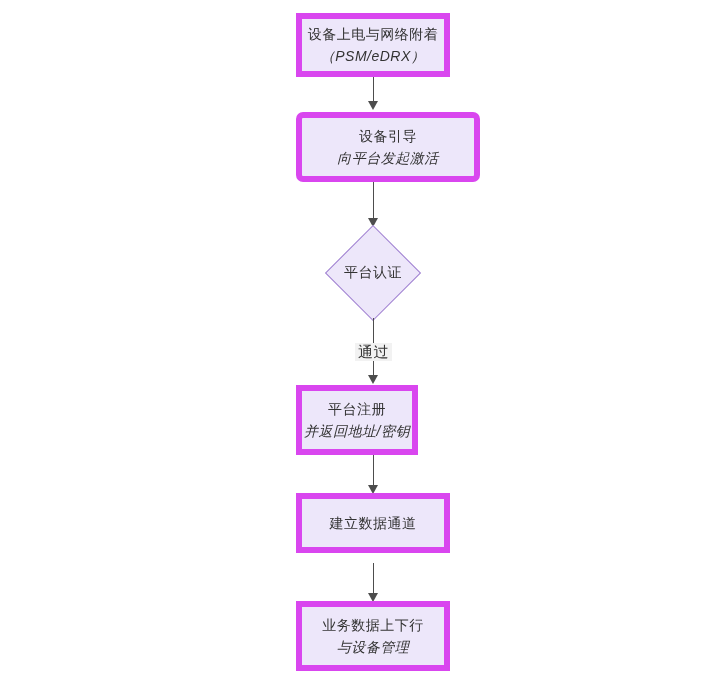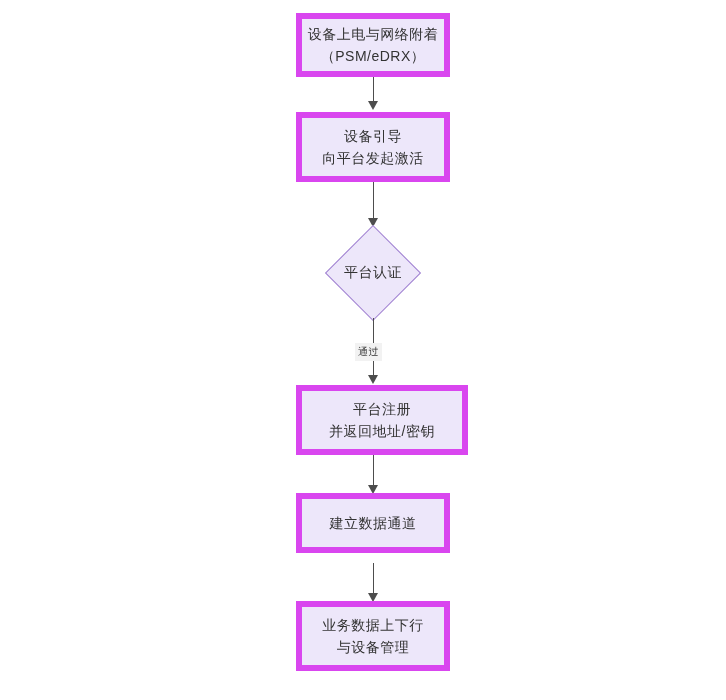--- a/index.html
+++ b/index.html
@@ -27,20 +27,21 @@
     align-items: center;
     justify-content: center;
     color: #333333;
     font-size: 14px;
     line-height: 22px;
     letter-spacing: 0.5px;
     white-space: nowrap;
   }
   .node .line2 {
     display: block;
+    font-style: italic;
   }
   .diamond-wrap {
     position: absolute;
     display: flex;
     align-items: center;
     justify-content: center;
   }
   .diamond-shape {
     position: absolute;
     left: 50%;
@@ -72,58 +73,58 @@
     width: 0;
     height: 0;
     border-left: 5px solid transparent;
     border-right: 5px solid transparent;
     border-top: 9px solid #4d4d4d;
   }
   .edge-label {
     position: absolute;
     background: #f2f2f2;
     color: #333333;
-    font-size: 10px;
+    font-size: 15px;
     letter-spacing: 0.5px;
     padding: 1px 3px;
     white-space: nowrap;
     line-height: 16px;
   }
 </style>
 </head>
 <body>
 
 <div id="canvas">
 
   <div class="node" style="left:296px; top:13px; width:154px; height:64px;">
     <span>设备上电与网络附着</span>
     <span class="line2">（PSM/eDRX）</span>
   </div>
 
   <div class="connector" style="left:373px; top:77px; height:26px;"></div>
   <div class="arrowhead" style="left:368px; top:101px;"></div>
 
-  <div class="node" style="left:296px; top:112px; width:154px; height:70px;">
+  <div class="node" style="left:296px; top:112px; width:184px; height:70px;border-radius:7px;">
     <span>设备引导</span>
     <span class="line2">向平台发起激活</span>
   </div>
 
   <div class="connector" style="left:373px; top:182px; height:38px;"></div>
   <div class="arrowhead" style="left:368px; top:218px;"></div>
 
   <div class="diamond-wrap" style="left:325px; top:227px; width:96px; height:92px;">
     <div class="diamond-shape"></div>
     <span class="diamond-label">平台认证</span>
   </div>
 
   <div class="connector" style="left:373px; top:318px; height:58px;"></div>
   <div class="edge-label" style="left:355px; top:343px;">通过</div>
   <div class="arrowhead" style="left:368px; top:375px;"></div>
 
-  <div class="node" style="left:296px; top:385px; width:172px; height:70px;">
+  <div class="node" style="left:296px; top:385px; width:122px; height:70px;">
     <span>平台注册</span>
     <span class="line2">并返回地址/密钥</span>
   </div>
 
   <div class="connector" style="left:373px; top:455px; height:32px;"></div>
   <div class="arrowhead" style="left:368px; top:485px;"></div>
 
   <div class="node" style="left:296px; top:493px; width:154px; height:60px;">
     <span>建立数据通道</span>
   </div>

